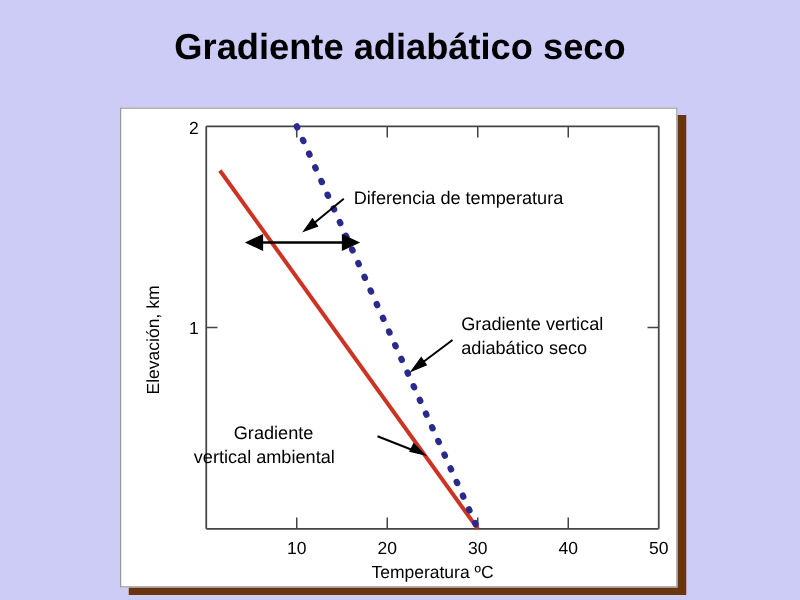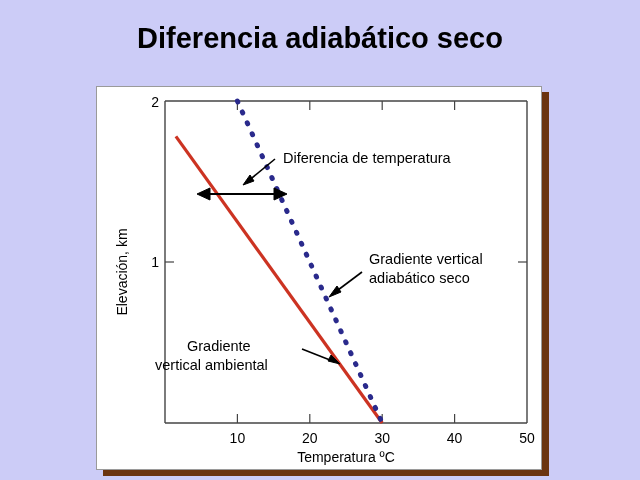--- a/index.html
+++ b/index.html
@@ -37,21 +37,21 @@
   #plot-wrap{
     position:absolute;
     left:0;top:0;width:446px;height:384px;
   }
   svg{display:block;}
   text{font-family:"Liberation Sans", sans-serif;}
 </style>
 </head>
 <body>
 
-<div id="title">Diferencia adiabático seco</div>
+<div id="title">Gradiente adiabático seco</div>
 
 <div id="panel-shadow"></div>
 
 <div id="panel">
   <div id="plot-wrap">
     <svg width="446" height="384" viewBox="0 0 446 384">
 
       <line x1="68" y1="14" x2="68" y2="336" stroke="#444" stroke-width="1.4"></line>
       <line x1="68" y1="336" x2="430" y2="336" stroke="#444" stroke-width="1.4"></line>
       <line x1="430" y1="14" x2="430" y2="336" stroke="#444" stroke-width="1.4"></line>

